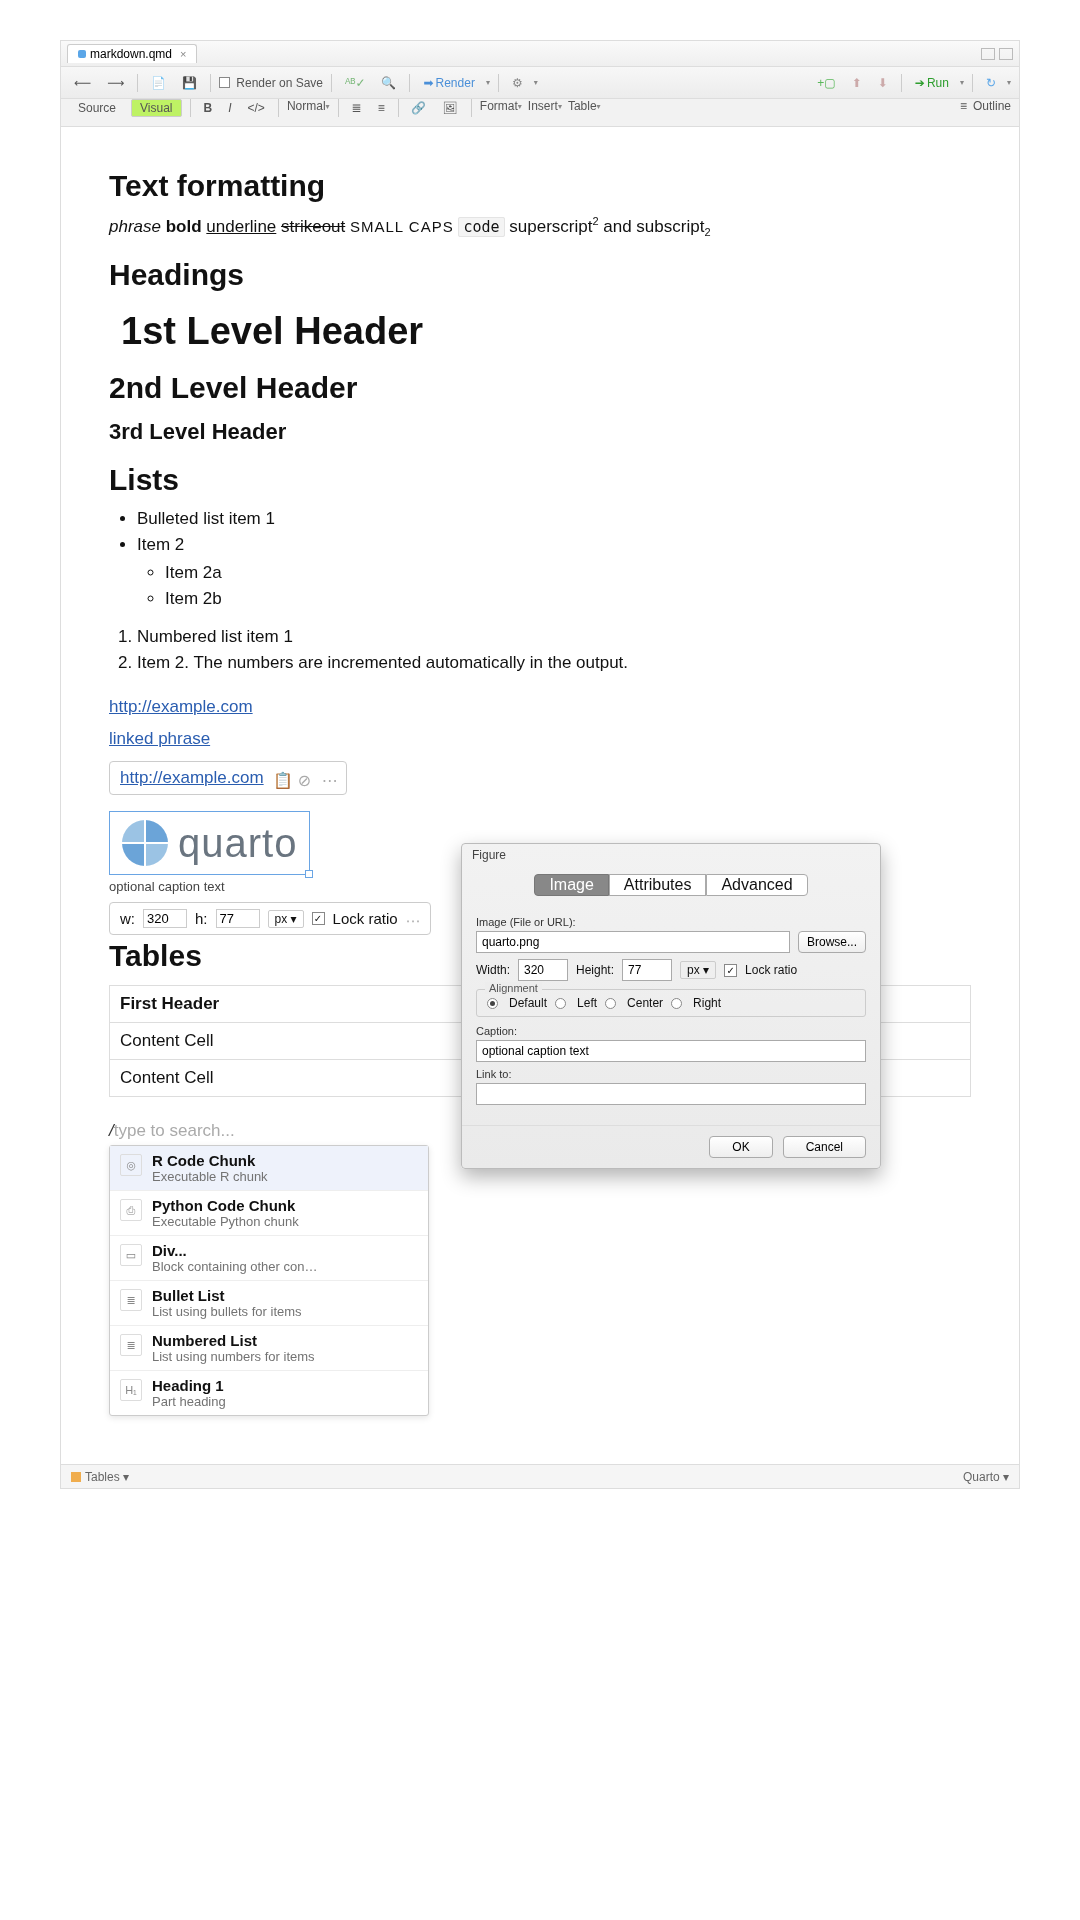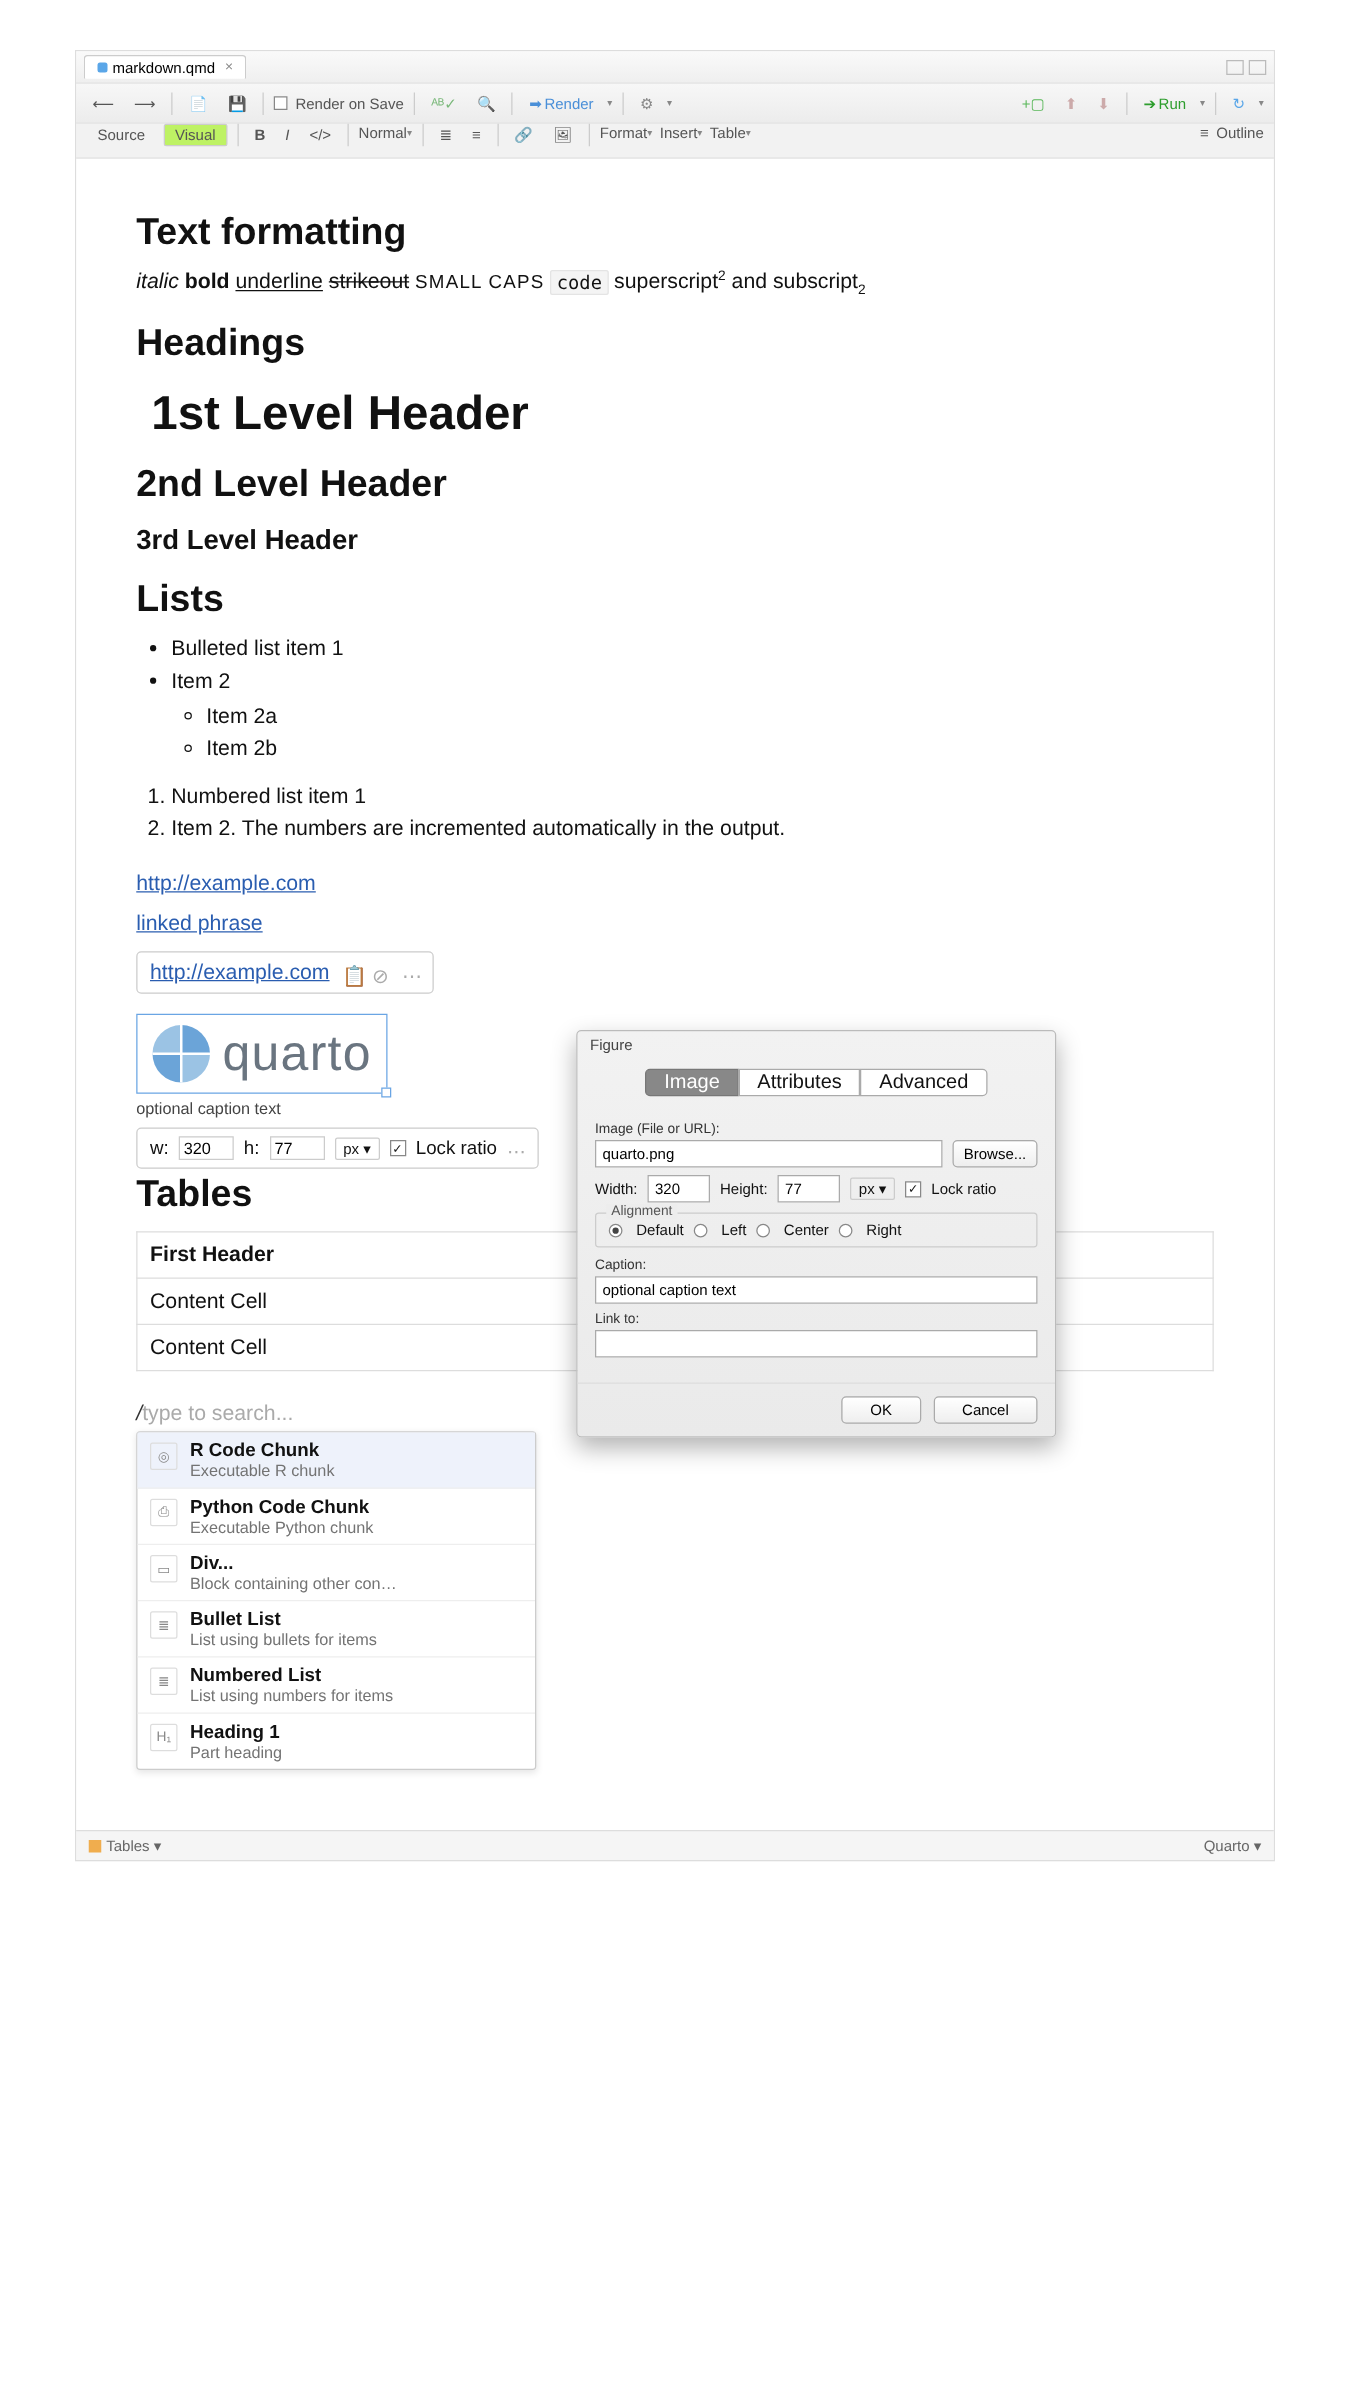--- a/index.html
+++ b/index.html
@@ -58,21 +58,21 @@
 .tbl th{font-weight:700}
 .slash{font-size:17px;color:#333}
 .slash .ph{color:#aaa}
 .slash-menu{border:1px solid #ccc;border-radius:3px;width:320px;margin-top:4px;background:#fff;font-size:15px;box-shadow:0 2px 6px rgba(0,0,0,.1)}
 .sm-item{display:flex;gap:10px;padding:6px 10px;border-bottom:1px solid #eee;align-items:flex-start}
 .sm-item:last-child{border-bottom:none}
 .sm-item.sel{background:#eef2fb}
 .sm-ic{width:22px;height:22px;border:1px solid #ddd;border-radius:2px;display:flex;align-items:center;justify-content:center;font-size:11px;color:#888;flex-shrink:0;margin-top:2px}
 .sm-t{font-weight:700}
 .sm-d{font-size:13px;color:#737373}
-.dialog{position:absolute;top:697px;left:400px;width:384px;background:linear-gradient(#f2f2f2,#eaeaea);border:1px solid #bbb;border-radius:4px;box-shadow:0 8px 20px rgba(0,0,0,.3);font-size:12px;font-family:-apple-system,sans-serif}
+.dialog{position:absolute;top:716px;left:400px;width:420px;background:linear-gradient(#f2f2f2,#eaeaea);border:1px solid #bbb;border-radius:4px;box-shadow:0 8px 20px rgba(0,0,0,.3);font-size:12px;font-family:-apple-system,sans-serif}
 .dlg-title{padding:4px 10px;color:#444;font-size:12px}
 .dlg-tabs{display:flex;justify-content:center;gap:0;margin:8px 0}
 .dlg-tab{border:1px solid #aaa;padding:1px 14px;background:#fff;font-size:16px}
 .dlg-tab:first-child{border-radius:4px 0 0 4px}
 .dlg-tab:last-child{border-radius:0 4px 4px 0}
 .dlg-tab.active{background:#888;color:#fff;border-color:#777}
 .dlg-body{padding:6px 14px 14px}
 .dlg-row{margin:6px 0}
 .dlg-lbl{font-size:11px;color:#333;margin-bottom:3px;display:block}
 .dlg-inp{width:100%;border:1px solid #aaa;padding:3px 5px;font-size:12px;background:#fff}
@@ -173,21 +173,21 @@
       </span>
     <div class="right">
       <span>≡</span>
       <span>Outline</span>
     </div>
   </div>
 
   <div class="doc">
     <h2>Text formatting</h2>
     <p class="fmt-line">
-      <span class="it">italic</span>
+      <span class="it">phrase</span>
       <span class="bd">bold</span>
       <span class="ul">underline</span>
       <span class="st">strikeout</span>
       <span class="sc">SMALL CAPS</span>
       <span class="cd">code</span>
       <span>superscript</span><sup>2</sup>
       <span> and </span>
       <span>subscript</span><sub>2</sub>
     </p>
 

